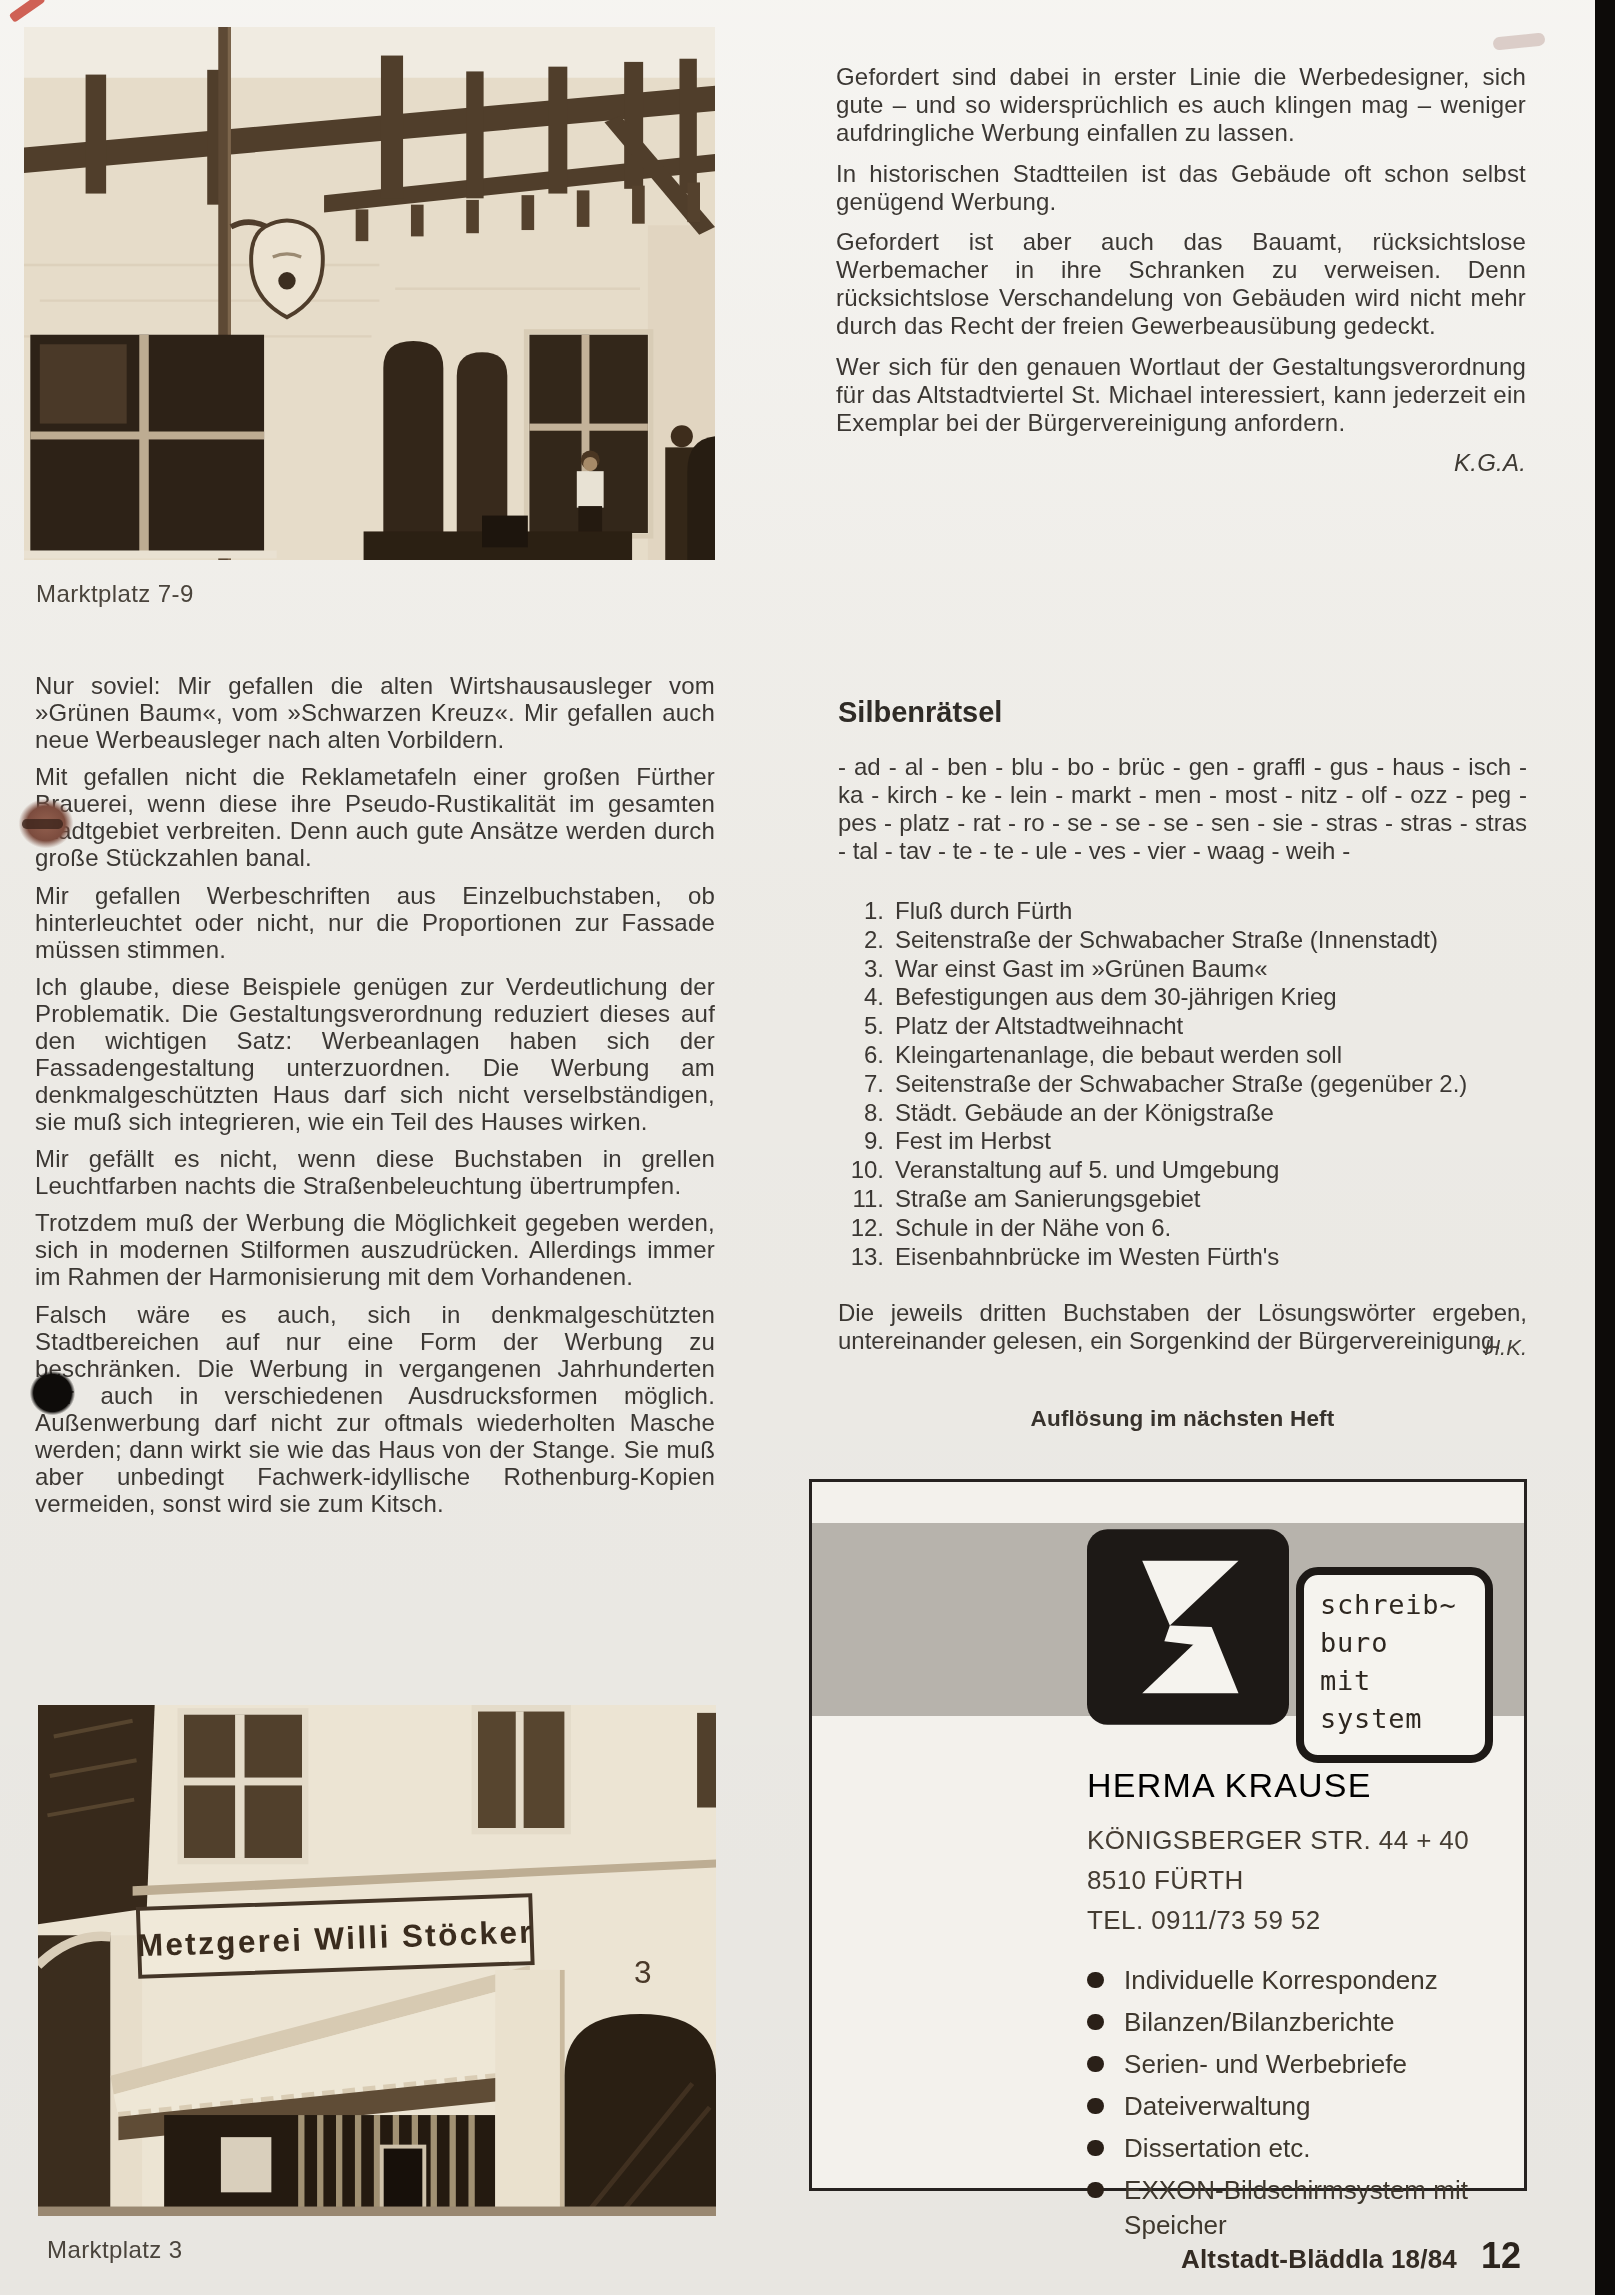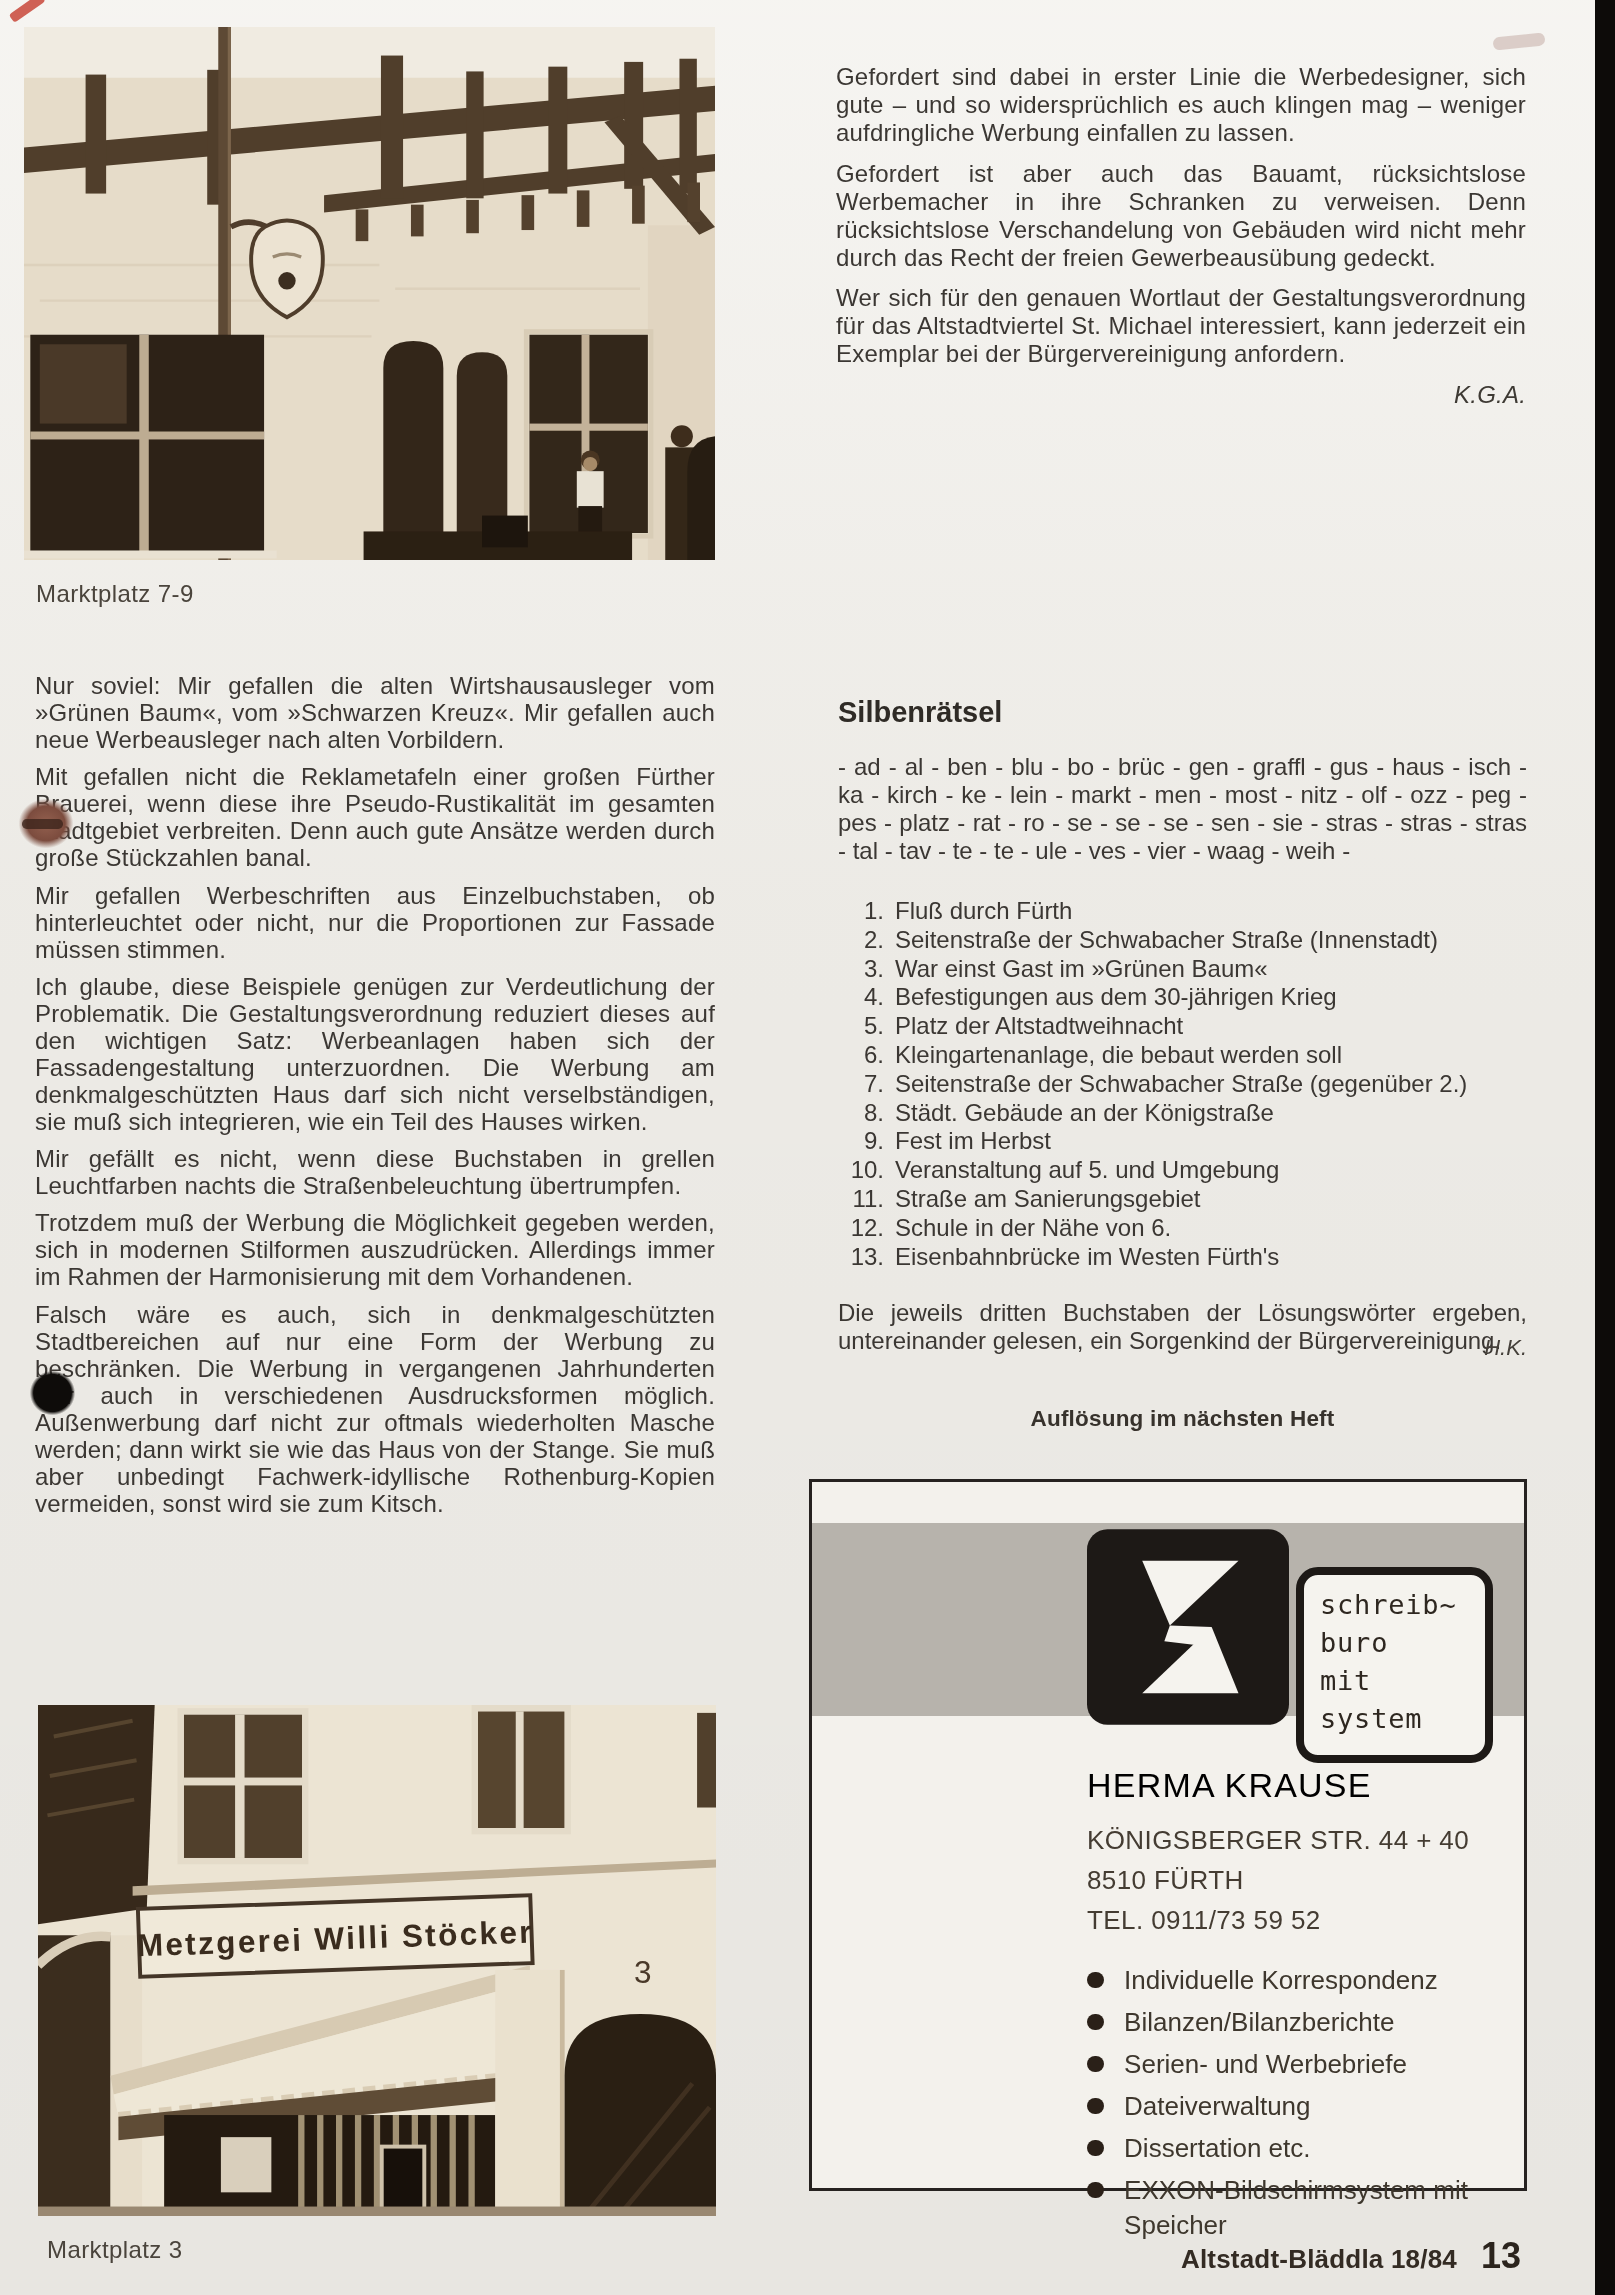--- a/index.html
+++ b/index.html
@@ -137,20 +137,21 @@
       </g>
       <path d="M840 672 V560 q0,-40 35,-44 V672 Z" fill="#271d12"></path>
       <rect x="430" y="636" width="340" height="36" fill="#2b2013"></rect>
       <rect x="580" y="616" width="58" height="40" fill="#1d150d"></rect>
     </svg>
   </div>
   <div class="caption caption-top">Marktplatz 7-9</div>
 
   <div class="col article-right">
     <p>Gefordert sind dabei in erster Linie die Werbedesigner, sich gute – und so widersprüchlich es auch klingen mag – weniger aufdringliche Werbung einfallen zu lassen.</p>
+    <p>In historischen Stadtteilen ist das Gebäude oft schon selbst genügend Werbung.</p>
     <p>Gefordert ist aber auch das Bauamt, rücksichtslose Werbemacher in ihre Schranken zu verweisen. Denn rücksichtslose Verschandelung von Gebäuden wird nicht mehr durch das Recht der freien Gewerbeausübung gedeckt.</p>
     <p>Wer sich für den genauen Wortlaut der Gestaltungsverordnung für das Altstadtviertel St. Michael interessiert, kann jederzeit ein Exemplar bei der Bürgervereinigung anfordern.</p>
     <div class="byline">K.G.A.</div>
   </div>
 
   <div class="col article-left">
     <p>Nur soviel: Mir gefallen die alten Wirtshausausleger vom »Grünen Baum«, vom »Schwarzen Kreuz«. Mir gefallen auch neue Werbeausleger nach alten Vorbildern.</p>
     <p>Mit gefallen nicht die Reklametafeln einer großen Fürther Brauerei, wenn diese ihre Pseudo-Rustikalität im gesamten Stadtgebiet verbreiten. Denn auch gute Ansätze werden durch große Stückzahlen banal.</p>
     <p>Mir gefallen Werbeschriften aus Einzelbuchstaben, ob hinterleuchtet oder nicht, nur die Proportionen zur Fassade müssen stimmen.</p>
     <p>Ich glaube, diese Beispiele genügen zur Verdeutlichung der Problematik. Die Gestaltungsverordnung reduziert dieses auf den wichtigen Satz: Werbeanlagen haben sich der Fassadengestaltung unterzuordnen. Die Werbung am denkmalgeschützten Haus darf sich nicht verselbständigen, sie muß sich integrieren, wie ein Teil des Hauses wirken.</p>
@@ -298,21 +299,21 @@
         </div>
       <div class="ad-service">
           <span class="bullet"></span>
           <span>EXXON-Bildschirmsystem mit Speicher</span>
         </div>
     </div>
   </div>
 
   <div class="footer-right">
     <span class="footer-mag">Altstadt-Bläddla 18/84</span>
-    <span class="footer-page">13</span>
+    <span class="footer-page">12</span>
   </div>
 
   <div class="scan-edge"></div>
   <div class="mark-red-tl"></div>
   <div class="mark-smudge-tr"></div>
   <div class="blotch-brown"></div>
   <div class="blotch-black"></div>
 
 </div>
 

